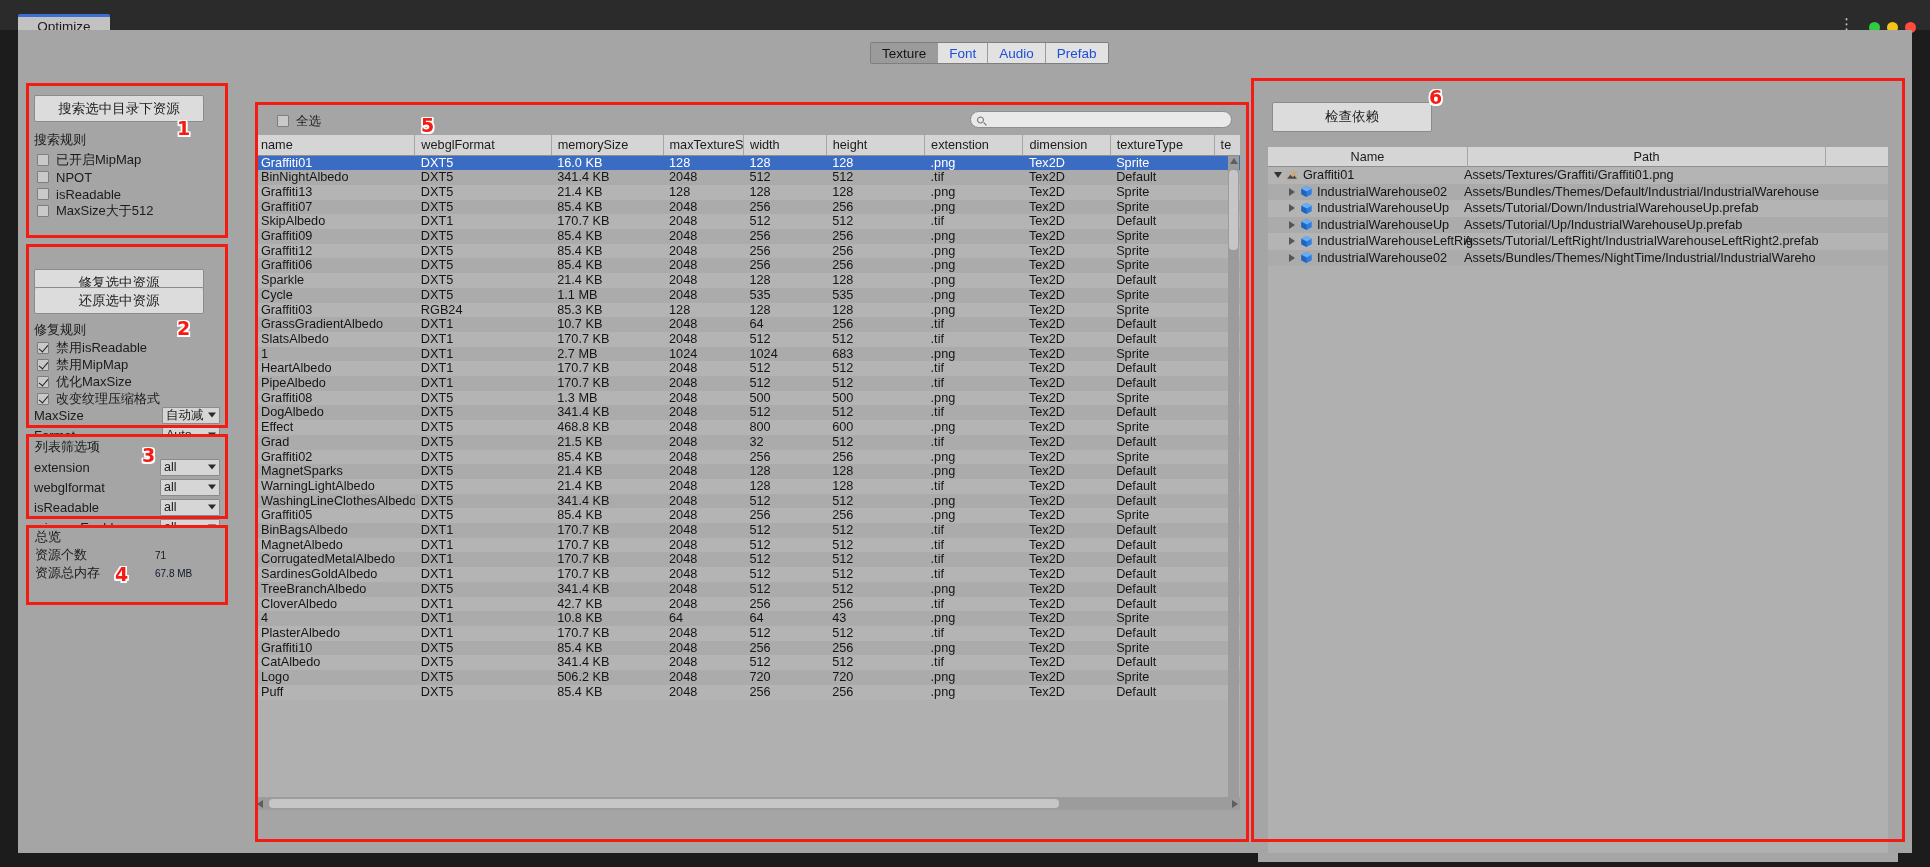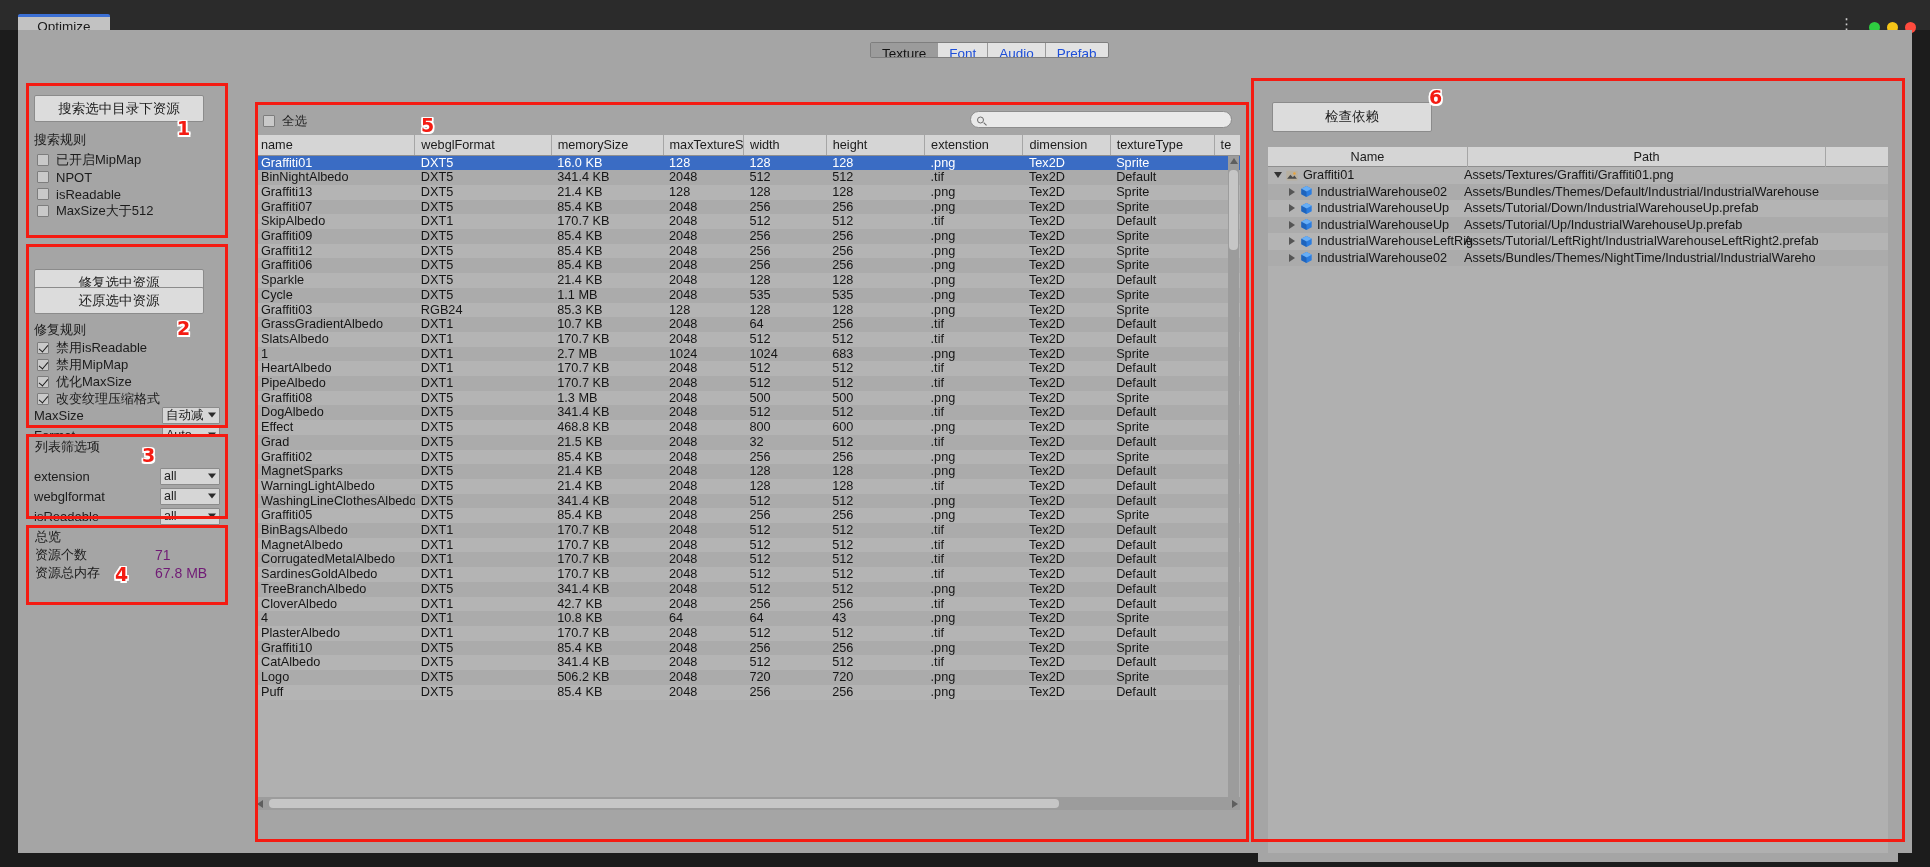--- a/index.html
+++ b/index.html
@@ -38,21 +38,21 @@
 
   
   .editor {
     position:absolute; left:18px; top:30px; width:1894px; height:823px;
     background:#a5a5a5;
   }
 
   
   .toolbar {
     position:absolute; left:852px; top:12px;
-    display:flex; height:16px;
+    display:flex; height:22px;
     border:1px solid #7e7e7e; border-radius:2px; overflow:hidden;
   }
   .tb-btn {
     background:#e2e2e2; color:#1d4ed8;
     font-size:13.5px;
     padding:0 11px; height:20px;
     display:flex; align-items:center;
     border-right:1px solid #9a9a9a;
   }
   .tb-btn:last-child { border-right:none; }
@@ -91,28 +91,28 @@
     width:58px; height:17px; background:#d6d6d6; border:1px solid #8b8b8b;
     border-radius:1px; display:flex; align-items:center; padding:0 3px;
     font-size:12.5px; color:#1b1b1b; position:relative;
   }
   .dd .arr { position:absolute; right:3px; top:50%; transform:translateY(-50%);
     border-left:4px solid transparent; border-right:4px solid transparent;
     border-top:5px solid #2a2a2a; }
   .dd-wide { width:60px; }
   .ov-row { display:flex; align-items:center; height:18px; }
   .ov-key { font-size:13px; color:#1b1b1b; width:120px; }
-  .ov-val { font-size:14px; color:#701a75; }
+  .ov-val { font-size:10px; color:#0f172a; }
 
   
   .center {
     position:absolute; left:237px; top:78px; width:985px; height:730px;
     background:#a5a5a5;
   }
-  .selall-bar { position:absolute; left:0; top:0; width:985px; height:26px; display:flex; align-items:center; padding-left:8px; gap:7px; }
+  .selall-bar { position:absolute; left:0; top:0; width:985px; height:26px; display:flex; align-items:center; padding-left:22px; gap:7px; }
   .selall-lbl { font-size:12.5px; color:#1b1b1b; }
   .searchbox {
     position:absolute; right:8px; top:3px; width:262px; height:17px;
     background:#e9e9e9; border:1px solid #8d8d8d; border-radius:9px;
     display:flex; align-items:center; padding-left:18px; font-size:11px; color:#555;
   }
   .search-glass {
     position:absolute; left:6px; top:50%; transform:translateY(-50%);
     width:7px; height:7px; border:1.3px solid #6b6b6b; border-radius:50%;
   }
@@ -276,21 +276,21 @@
             <span class="arr"></span>
           </div>
         </div>
       </div>
     </div>
     <div class="redbox" style="left:8px; top:214px; width:202px; height:184px;"></div>
     <div class="badge" style="left:159px; top:287px;">2</div>
 
     <div class="lpanel" style="left:8px; top:404px; width:202px; height:85px;">
       <div class="sec-label" style="position:absolute;left:9px;top:4px;">列表筛选项</div>
-      <div style="position:absolute;left:8px;top:22px;width:186px;margin-top:9px;">
+      <div style="position:absolute;left:8px;top:22px;width:186px;">
         <div class="field-row">
           <div class="field-lbl">extension</div>
           <div class="dd dd-wide">
             <span>all</span>
             <span class="arr"></span>
           </div>
         </div>
         <div class="field-row">
           <div class="field-lbl">webglformat</div>
           <div class="dd dd-wide">

